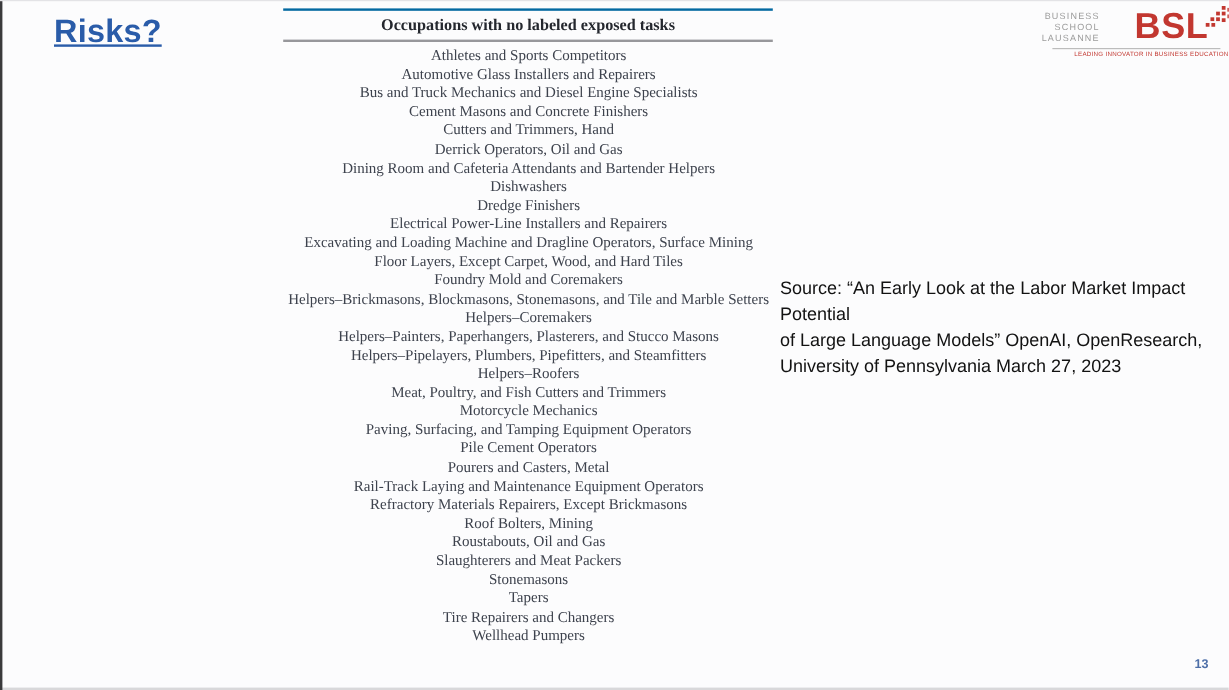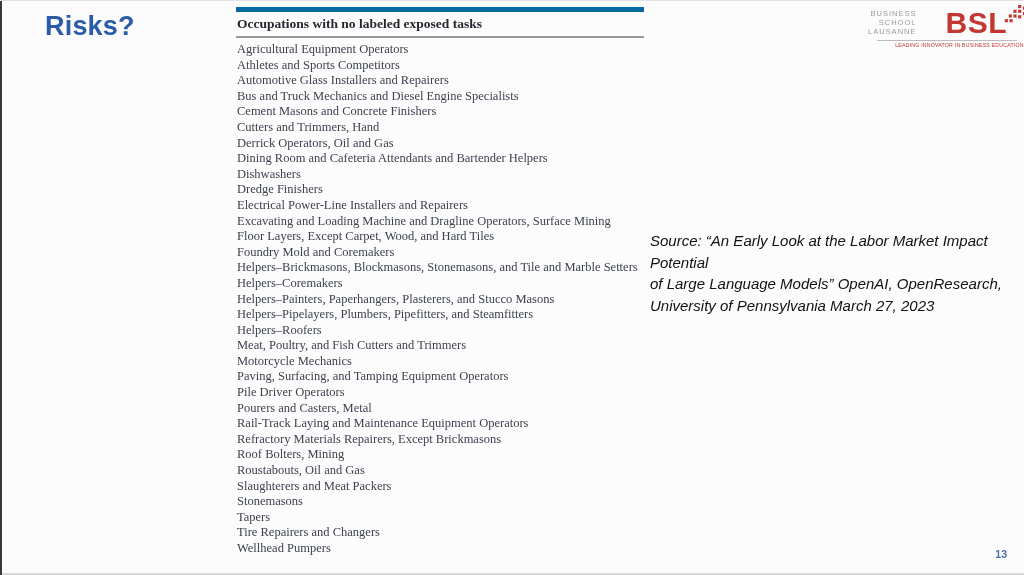--- a/index.html
+++ b/index.html
@@ -19,26 +19,27 @@
     position: absolute; left: 0; top: 0;
     width: 2px; height: 575px;
     background: #3a3a3c;
   }
   .title {
     position: absolute; left: 45px; top: 10px;
     margin: 0;
     font-size: 27px; font-weight: bold;
     color: #2a5ca9;
     letter-spacing: 0.2px;
+    text-decoration: underline;
   }
   .occupation-table {
     position: absolute; left: 236px; top: 6px;
     width: 408px;
   }
-  .table-rule-top { border-top: 5px solid #0369a1; }
+  .table-rule-top { border-top: 2px solid #0369a1; text-align: center; }
   .table-header {
     font-family: "Liberation Serif", serif;
     font-weight: bold;
     font-size: 13.5px;
     color: #24272e;
     padding: 4px 1px 4px 1px;
     border-bottom: 2px solid #97979b;
     white-space: nowrap;
   }
   .occupations-list { padding-top: 4px; }
@@ -49,21 +50,20 @@
     line-height: 15.6px;
     white-space: nowrap;
     padding-left: 1px;
   }
   .source-note {
     position: absolute; left: 650px; top: 229px;
     width: 374px;
     font-size: 15px;
     line-height: 21.5px;
     color: #121212;
-    font-style: italic;
   }
   .logo {
     position: absolute; top: 7px; right: 7px;
     width: 140px;
   }
   .logo-top {
     display: flex;
     justify-content: center;
     align-items: center;
   }
@@ -117,21 +117,20 @@
 
 <div class="slide">
 
   <div class="left-border"></div>
 
   <h1 class="title">Risks?</h1>
 
   <div class="occupation-table table-rule-top">
     <div class="table-header">Occupations with no labeled exposed tasks</div>
     <div class="occupations-list">
-        <div class="occupation-row">Agricultural Equipment Operators</div>
         <div class="occupation-row">Athletes and Sports Competitors</div>
         <div class="occupation-row">Automotive Glass Installers and Repairers</div>
         <div class="occupation-row">Bus and Truck Mechanics and Diesel Engine Specialists</div>
         <div class="occupation-row">Cement Masons and Concrete Finishers</div>
         <div class="occupation-row">Cutters and Trimmers, Hand</div>
         <div class="occupation-row">Derrick Operators, Oil and Gas</div>
         <div class="occupation-row">Dining Room and Cafeteria Attendants and Bartender Helpers</div>
         <div class="occupation-row">Dishwashers</div>
         <div class="occupation-row">Dredge Finishers</div>
         <div class="occupation-row">Electrical Power-Line Installers and Repairers</div>
@@ -139,21 +138,21 @@
         <div class="occupation-row">Floor Layers, Except Carpet, Wood, and Hard Tiles</div>
         <div class="occupation-row">Foundry Mold and Coremakers</div>
         <div class="occupation-row">Helpers–Brickmasons, Blockmasons, Stonemasons, and Tile and Marble Setters</div>
         <div class="occupation-row">Helpers–Coremakers</div>
         <div class="occupation-row">Helpers–Painters, Paperhangers, Plasterers, and Stucco Masons</div>
         <div class="occupation-row">Helpers–Pipelayers, Plumbers, Pipefitters, and Steamfitters</div>
         <div class="occupation-row">Helpers–Roofers</div>
         <div class="occupation-row">Meat, Poultry, and Fish Cutters and Trimmers</div>
         <div class="occupation-row">Motorcycle Mechanics</div>
         <div class="occupation-row">Paving, Surfacing, and Tamping Equipment Operators</div>
-        <div class="occupation-row">Pile Driver Operators</div>
+        <div class="occupation-row">Pile Cement Operators</div>
         <div class="occupation-row">Pourers and Casters, Metal</div>
         <div class="occupation-row">Rail-Track Laying and Maintenance Equipment Operators</div>
         <div class="occupation-row">Refractory Materials Repairers, Except Brickmasons</div>
         <div class="occupation-row">Roof Bolters, Mining</div>
         <div class="occupation-row">Roustabouts, Oil and Gas</div>
         <div class="occupation-row">Slaughterers and Meat Packers</div>
         <div class="occupation-row">Stonemasons</div>
         <div class="occupation-row">Tapers</div>
         <div class="occupation-row">Tire Repairers and Changers</div>
         <div class="occupation-row">Wellhead Pumpers</div>

